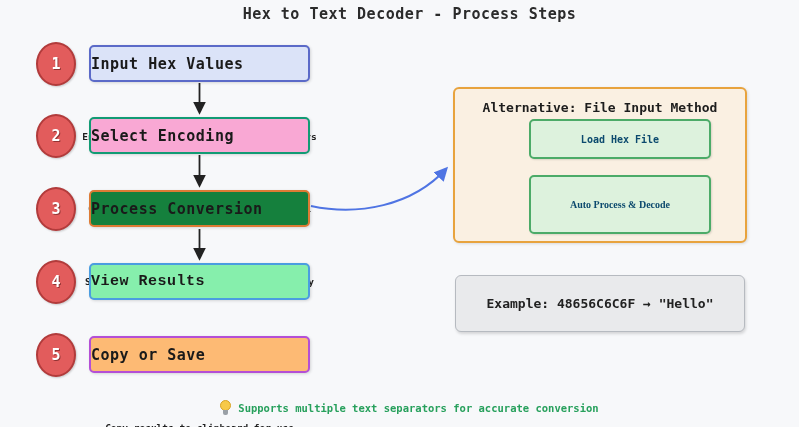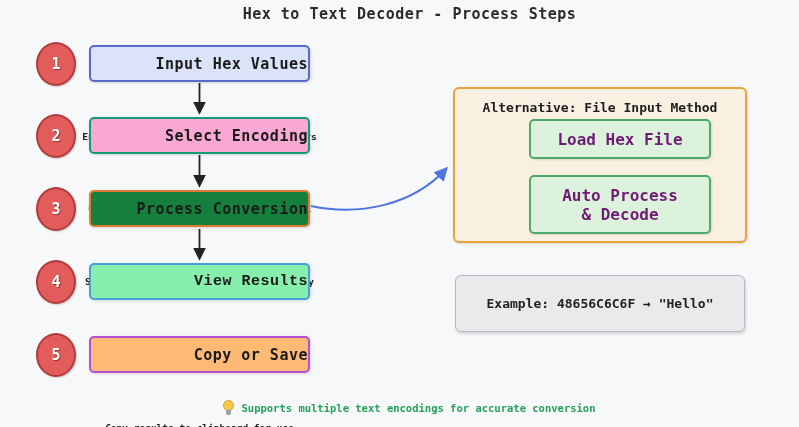--- a/index.html
+++ b/index.html
@@ -19,21 +19,21 @@
   .badge{
     position:absolute;left:26px;top:-3px;width:40px;height:44px;border-radius:50%;
     background:#e25c5c;border:2px solid #b23b3b;box-sizing:border-box;
     color:#fff;font-size:15px;font-weight:bold;text-align:center;line-height:40px;
     text-shadow:1px 1px 0 rgba(80,20,20,.55);
     box-shadow:1px 1px 2px rgba(0,0,0,.18);
   }
   .node{
     position:absolute;left:79px;top:0;width:221px;height:37px;box-sizing:border-box;
     border:2px solid #888;border-radius:5px;background:#eee;
-    display:flex;align-items:center;justify-content:flex-end;
+    display:flex;align-items:center;justify-content:flex-start;
     font-size:15px;font-weight:bold;color:#1a1a1a;letter-spacing:.5px;
     box-shadow:1px 1px 3px rgba(0,0,0,.14);
   }
   .caption{
     position:absolute;left:39px;top:86px;width:301px;text-align:center;
     font-size:9.5px;font-weight:bold;color:#1f1f1f;
   }
   .alt-panel{
     position:absolute;left:443px;top:87px;width:294px;height:156px;box-sizing:border-box;
     background:#faf0e2;border:2px solid #e8a33d;border-radius:6px;
@@ -41,25 +41,25 @@
     padding-left:48px;
   }
   .alt-title{
     position:absolute;top:11px;left:0;width:100%;text-align:center;
     font-size:13px;font-weight:bold;color:#1d1d1d;
   }
   .alt-node{
     position:absolute;left:74px;width:182px;box-sizing:border-box;
     background:#ddf2dd;border:2px solid #4cab68;border-radius:5px;
     display:flex;align-items:center;justify-content:center;text-align:center;
-    font-size:16px;font-weight:bold;color:#701a75;
+    font-size:10px;font-weight:bold;color:#0c4a6e;
     box-shadow:1px 1px 2px rgba(0,0,0,.12);
   }
   .alt-node-1{top:30px;height:40px;}
-  .alt-node-2{top:86px;height:59px;}
+  .alt-node-2{top:86px;height:59px;font-family:Liberation Serif, serif;}
   .alt-node-2 span{display:block;max-width:130px;}
   .example-box{
     position:absolute;left:445px;top:275px;width:290px;height:57px;box-sizing:border-box;
     background:#e9eaec;border:1px solid #b6bac0;border-radius:6px;
     display:flex;align-items:center;justify-content:center;
     font-size:13px;font-weight:bold;color:#222;
     box-shadow:1px 2px 3px rgba(0,0,0,.14);
   }
   .footnote{
     position:absolute;top:400px;left:0;width:100%;display:flex;
@@ -151,16 +151,16 @@
 
   <div class="example-box">
     <span>Example: 48656C6C6F → "Hello"</span>
   </div>
 
   <div class="footnote" style="color: rgb(39, 160, 92);">
     <span class="bulb">
       <span class="glass"></span>
         <span class="base"></span>
     </span>
-    <span>Supports multiple text encodings for accurate conversion</span>
+    <span>Supports multiple text separators for accurate conversion</span>
   </div>
 
 </div>
 
 </body></html>

